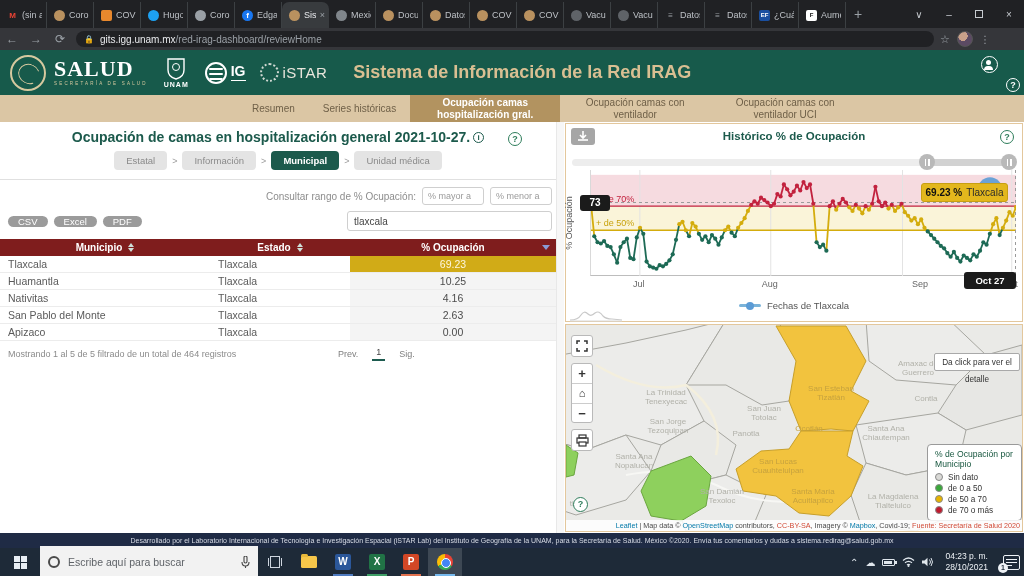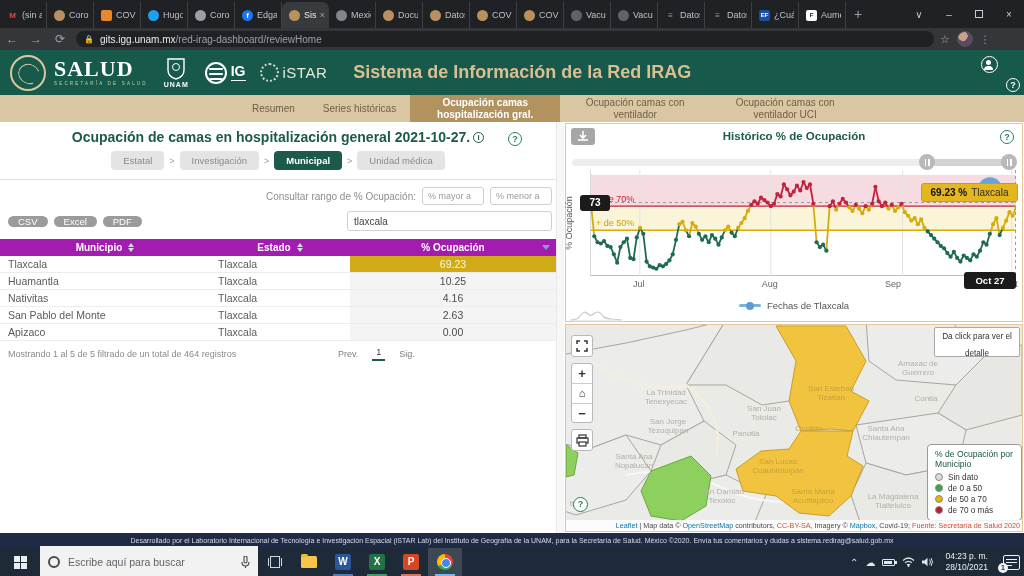--- a/index.html
+++ b/index.html
@@ -70,21 +70,21 @@
   .crumb-sep { color:#9a9a9a; font-size:9px; }
   #lp-divider { border-top:1px solid #e0e0e0; margin-top:9px; }
   #range-row { display:flex; justify-content:flex-end; align-items:center; gap:6px; margin:7px 4px 0 0; }
   #range-label { font-size:10px; color:#8d8d8d; }
   .range-input { width:62px; height:18px; border:1px solid #cfcfcf; border-radius:3px; font-size:9px; color:#9a9a9a; padding:0 5px; }
   .range-input::placeholder { color:#9a9a9a; }
   #export-row { display:flex; align-items:center; margin:6px 4px 0 8px; }
   .exp-btn { background:#9b9b9b; color:#fff; font-size:9.5px; border:none; border-radius:9px; padding:0 10px; margin-right:6px; }
   #search-input { margin-left:auto; width:205px; height:20px; border:1px solid #cfcfcf; border-radius:3px; font-size:10px; color:#444; padding:0 6px; }
   #lp-table { margin-top:8px; }
-  .thead { display:flex; background:#a21caf; color:#fff; height:17px; align-items:center; font-size:10px; font-weight:bold; }
+  .thead { display:flex; background:#7f1d1d; color:#fff; height:17px; align-items:center; font-size:10px; font-weight:bold; }
   .col1 { width:210px; display:flex; align-items:center; justify-content:center; gap:6px; position:relative; }
   .col2 { width:140px; display:flex; align-items:center; justify-content:center; gap:6px; }
   .col3 { flex:1; display:flex; align-items:center; justify-content:center; position:relative; }
   .sorticon { display:inline-flex; flex-direction:column; gap:1px; }
   .sorticon i { width:0; height:0; border-left:3px solid transparent; border-right:3px solid transparent; }
   .sorticon .up { border-bottom:4px solid #cfe0da; }
   .sorticon .dn { border-top:4px solid #cfe0da; }
   .filtericon { position:absolute; right:6px; width:0; height:0; border-left:4px solid transparent; border-right:4px solid transparent; border-top:5px solid #8a9bd4; }
   .trow { display:flex; height:17px; align-items:stretch; border-bottom:1px solid #ececec; font-size:10.5px; color:#5a5a5a; }
   .trow .col1 { justify-content:flex-start; padding-left:8px; }
@@ -110,37 +110,37 @@
   .handle { position:absolute; top:0; width:16px; height:16px; border-radius:50%; background:#b9b9b9; display:flex; align-items:center; justify-content:center; gap:2px; }
   .handle i { display:block; width:1.5px; height:7px; background:#fff; }
   #plot-wrap { position:absolute; left:24px; top:46px; width:425px; height:106px; border-left:1px solid #d9d9d9; border-bottom:1px solid #bdbdbd; }
   #ylab { position:absolute; left:-3px; top:46px; width:12px; height:106px; display:flex; align-items:center; justify-content:center; }
   #ylab span { transform:rotate(-90deg); white-space:nowrap; font-size:9px; color:#555; }
   .bandlab70 { position:absolute; left:30px; top:70px; font-size:9px; color:#c2223e; }
   .bandlab50 { position:absolute; left:30px; top:94px; font-size:9px; color:#c8a20c; }
   #ycursor { position:absolute; left:14px; top:71px; width:30px; height:16px; background:#1b1b1b; border-radius:3px; color:#fff; font-size:10px; font-weight:bold; text-align:center; line-height:16px; }
   .xtick { position:absolute; top:155px; font-size:9px; color:#666; transform:translateX(-50%); }
   #xcursor { position:absolute; left:398px; top:148px; width:52px; height:17px; background:#1b1b1b; border-radius:3px; color:#fff; font-size:9.5px; font-weight:bold; text-align:center; line-height:17px; }
-  #pt-tooltip { position:absolute; left:355px; top:59px; width:97px; height:19px; background:#e3b71d; border:1px solid #c79f12; border-radius:3px; display:flex; align-items:center; justify-content:center; gap:4px; font-size:10px; color:#2b2b2b; }
+  #pt-tooltip { position:absolute; left:355px; top:59px; width:87px; height:19px; background:#e3b71d; border:1px solid #c79f12; border-radius:3px; display:flex; align-items:center; justify-content:center; gap:4px; font-size:10px; color:#2b2b2b; }
   #pt-tooltip b { font-weight:bold; color:#111; }
   #chart-legend { position:absolute; left:0; right:0; top:176px; display:flex; justify-content:center; align-items:center; gap:6px; font-size:9.5px; color:#555; }
   .legend-swatch { width:22px; height:3px; background:#7ab3d9; border-radius:2px; position:relative; }
   .legend-swatch:before { content:""; position:absolute; left:7px; top:-2.5px; width:8px; height:8px; border-radius:50%; background:#5b9bd5; }
   #sparkmini { position:absolute; left:4px; top:184px; }
 
   
   #map-panel { position:absolute; left:565px; top:324px; width:458px; height:208px; background:#eaeae7; border:1px solid #e3c79c; overflow:hidden; }
   .mapctl { position:absolute; width:22px; background:#fff; border:1px solid #b9b9b9; border-radius:3px; color:#333; text-align:center; }
   #ctl-full { left:5px; top:10px; height:22px; }
   #ctl-zoom { left:5px; top:38px; height:60px; display:flex; flex-direction:column; }
   #ctl-zoom div { height:20px; line-height:19px; font-size:13px; font-weight:bold; border-bottom:1px solid #ccc; }
   #ctl-zoom div:last-child { border-bottom:none; }
   #ctl-print { left:5px; top:104px; height:22px; padding-top:3px; }
   #map-help { position:absolute; left:7px; top:172px; width:15px; height:15px; border:1.5px solid #2e7d5b; border-radius:50%; color:#2e7d5b; background:#fff; font-size:9px; font-weight:bold; text-align:center; line-height:13px; }
-  #map-tooltip { position:absolute; left:368px; top:2px; width:86px; height:30px; background:#fff; border:1px solid #a9a9a9; border-radius:2px; font-size:8.2px; color:#333; text-align:center; line-height:17px; }
+  #map-tooltip { position:absolute; left:368px; top:28px; width:86px; height:18px; background:#fff; border:1px solid #a9a9a9; border-radius:2px; font-size:8.2px; color:#333; text-align:center; line-height:17px; }
   #map-legend { position:absolute; left:361px; top:119px; width:95px; background:#fff; border:1.5px solid #9a9a9a; border-radius:4px; padding:5px 7px; }
   #map-legend .mlt { font-size:8.6px; color:#17573f; line-height:1.15; margin-bottom:3px; }
   .mlrow { display:flex; align-items:center; gap:5px; margin-top:2px; font-size:8.2px; color:#333; }
   .mlrow .dot { width:8px; height:8px; border-radius:50%; border:1px solid #8a8a8a; }
   #map-attrib { position:absolute; left:0; right:0; bottom:0; height:11px; background:rgba(255,255,255,0.85); font-size:7.2px; color:#4a4a4a; text-align:right; padding-right:2px; line-height:11px; white-space:nowrap; }
   #map-attrib .blue { color:#0078a8; }
   #map-attrib .red { color:#d14a36; }
   .map-label { font-size:8px; fill:#b1b1a9; }
   .map-label.onyellow { fill:#c6a23e; }
 
@@ -320,21 +320,21 @@
     </div>
 
   <div id="left-panel">
     <div id="lp-title-row">
       <span>Ocupación de camas en hospitalización general 2021-10-27.</span><span class="info-i">i</span>
     </div>
     <div id="lp-help">?</div>
     <div id="crumbs">
         <span class="crumb">Estatal</span>
         <span class="crumb-sep">&gt;</span>
-        <span class="crumb">Investigación</span>
+        <span class="crumb">Información</span>
         <span class="crumb-sep">&gt;</span>
         <span class="crumb active">Municipal</span>
         <span class="crumb-sep">&gt;</span>
         <span class="crumb">Unidad médica</span>
       </div>
     <div id="lp-divider"></div>
     <div id="range-row">
       <span id="range-label">Consultar rango de % Ocupación:</span>
       <input class="range-input" placeholder="% mayor a" style="">
       <input class="range-input" placeholder="% menor a" style="">
@@ -705,21 +705,21 @@
           <circle cx="418.4615384615385" cy="42.15909090909091" r="2.1" fill="#d4ac0d"></circle>
           <circle cx="421.7307692307692" cy="45.772727272727266" r="2.1" fill="#d4ac0d"></circle>
           <circle cx="425" cy="37.063863636363635" r="2.1" fill="#d4ac0d"></circle>
         </svg></div>
     <span class="bandlab70">+ de 70%</span>
     <span class="bandlab50">+ de 50%</span>
     <div id="ycursor">73</div>
     <div id="xticks">
         <span class="xtick" style="left: 72.875px;">Jul</span>
         <span class="xtick" style="left: 203.775px;">Aug</span>
-        <span class="xtick" style="left: 323px; padding-left: 8px;">Sep</span>
+        <span class="xtick" style="left: 350px; padding-left: 8px;">Sep</span>
         <span class="xtick" style="left: 444.75px;">Oct</span>
       </div>
     <div id="xcursor">Oct 27</div>
     <div id="pt-tooltip">
       <b>69.23 %</b>
       <span>Tlaxcala</span>
     </div>
     <div id="chart-legend">
       <span class="legend-swatch"></span>
       <span>Fechas de Tlaxcala</span>

